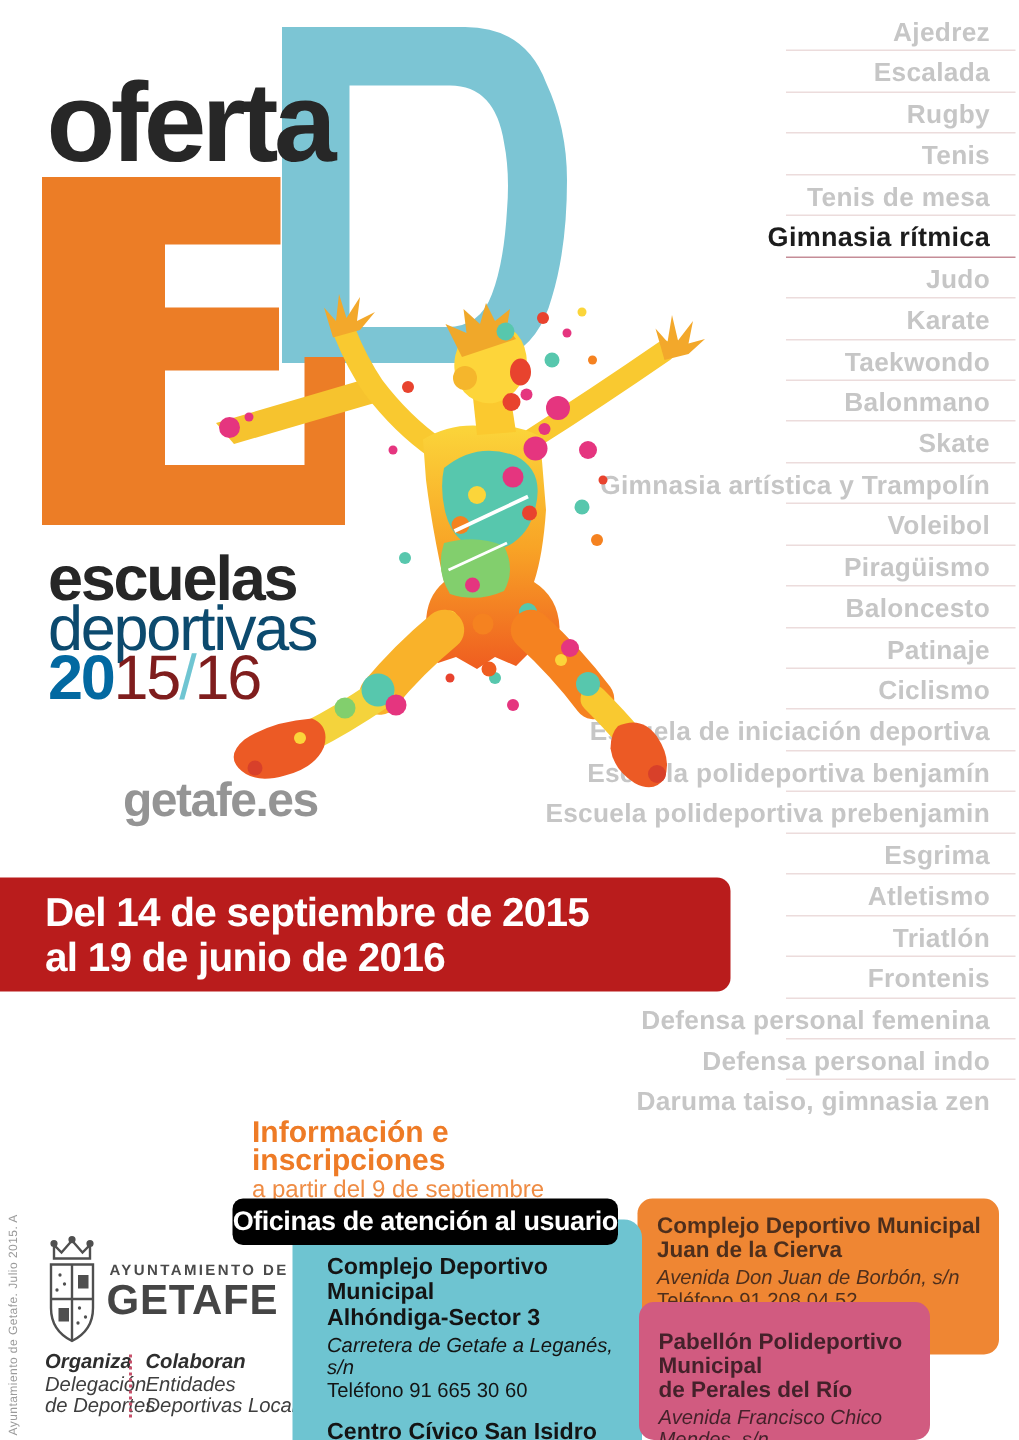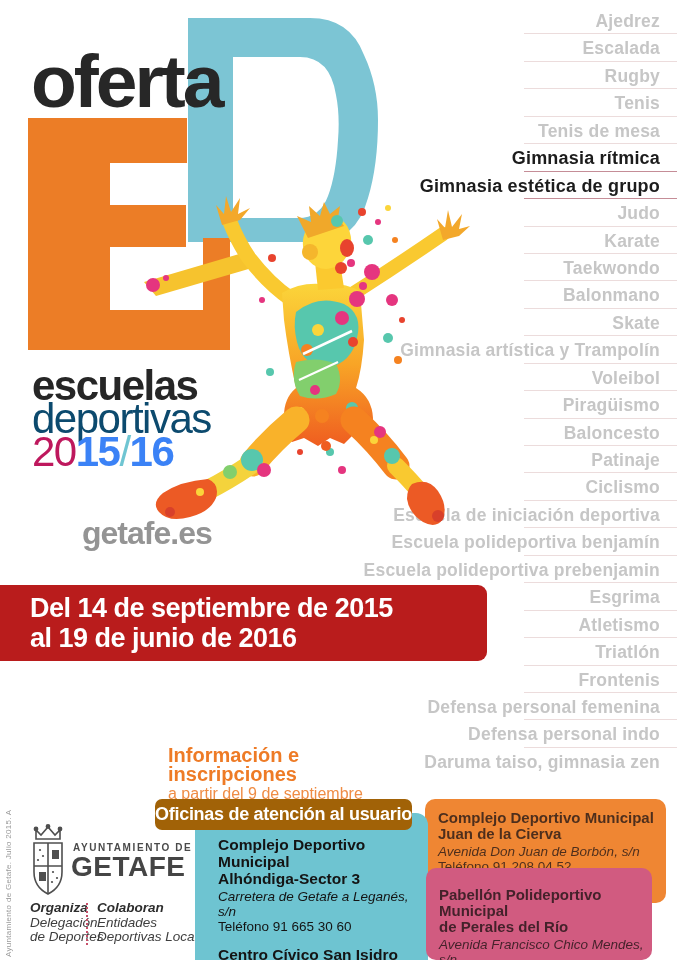--- a/index.html
+++ b/index.html
@@ -12,22 +12,22 @@
 
   
   .oferta{position:absolute;left:31px;top:44px;z-index:2;font-size:75px;font-weight:bold;
           color:#272727;letter-spacing:-3px;line-height:1;}
 
   
   .subtitle{position:absolute;left:32px;top:357px;z-index:2;line-height:33px;letter-spacing:-1.5px;}
   .sub1{font-size:42px;font-weight:bold;color:#262626;margin-top:12px;}
   .sub2{font-size:42px;font-weight:normal;color:#0c4a6e;}
   .sub3{font-size:42px;}
-  .season-pre{color:#be185d;font-weight:normal;}
-  .season-yr{color:#3b82f6;font-weight:bold;text-align:center;}
+  .season-pre{color:#0369a1;font-weight:bold;}
+  .season-yr{color:#7f1d1d;font-weight:normal;text-align:center;}
   .season-sep{color:#6fc5d2;font-weight:normal;}
 
   .getafe-url{position:absolute;left:82px;top:515px;z-index:2;font-size:32px;font-weight:bold;
               color:#949494;letter-spacing:-1px;}
 
   
   .banner{position:absolute;left:0;top:585px;width:487px;height:76px;background:#b91c1c;
           border-radius:0 9px 9px 0;z-index:3;color:#ffffff;font-weight:bold;font-size:27px;
           line-height:30px;padding:8px 0 0 30px;box-sizing:border-box;letter-spacing:-0.5px;}
 
@@ -41,31 +41,31 @@
   .srow.active .sline{background:#c58d97;}
 
   
   .figure-svg{position:absolute;left:0;top:0;z-index:4;pointer-events:none;}
 
   
   .info{position:absolute;left:168px;top:746px;z-index:5;}
   .info-title{font-size:20px;font-weight:bold;color:#ee7b26;line-height:19px;}
   .info-note{font-size:16px;color:#ef8c44;line-height:20px;}
 
-  .offices-bar{position:absolute;left:155px;top:799px;width:257px;height:31px;background:#a16207;
+  .offices-bar{position:absolute;left:155px;top:799px;width:257px;height:31px;background:#000000;
                border-radius:7px;z-index:6;color:#fff;font-size:18px;font-weight:bold;
                text-align:center;line-height:31px;letter-spacing:-0.3px;}
 
   
   .box{box-sizing:border-box;}
   .box-teal{position:absolute;left:195px;top:813px;width:233px;height:147px;background:#6ec4d1;
             border-radius:12px 12px 0 0;z-index:5;color:#141414;padding:23px 0 0 23px;}
   .box-orange{position:absolute;left:425px;top:799px;width:241px;height:104px;background:#ef8633;
               border-radius:10px;z-index:4;color:rgba(48,31,25,0.85);padding:11px 0 0 13px;}
-  .box-pink{position:absolute;left:426px;top:868px;width:226px;height:92px;background:#d15b80;
+  .box-pink{position:absolute;left:426px;top:868px;width:194px;height:92px;background:#d15b80;
             border-radius:10px;z-index:5;color:rgba(48,25,30,0.88);padding:19px 0 0 13px;}
   .bname{font-size:15.5px;font-weight:bold;line-height:17px;}
   .baddr{font-size:13.5px;font-style:italic;line-height:15px;margin-top:2px;}
   .bphone{font-size:13.5px;line-height:15px;}
   .box-orange .bname,.box-pink .bname{font-size:15px;line-height:16px;}
   .bentry2{margin-top:12px;}
 
   
   .crest{position:absolute;left:29px;top:824px;z-index:3;}
   .ayto-small{position:absolute;left:73px;top:842px;z-index:3;font-size:10px;font-weight:bold;
@@ -132,24 +132,20 @@
       <div class="srow">
         <span class="slbl">Tenis</span>
         <i class="sline"></i>
       </div>
       <div class="srow">
         <span class="slbl">Tenis de mesa</span>
         <i class="sline"></i>
       </div>
       <div class="srow active">
         <span class="slbl">Gimnasia rítmica</span>
-        <i class="sline"></i>
-      </div>
-      <div class="srow active">
-        <span class="slbl">Gimnasia estética de grupo</span>
         <i class="sline"></i>
       </div>
       <div class="srow">
         <span class="slbl">Judo</span>
         <i class="sline"></i>
       </div>
       <div class="srow">
         <span class="slbl">Karate</span>
         <i class="sline"></i>
       </div>

